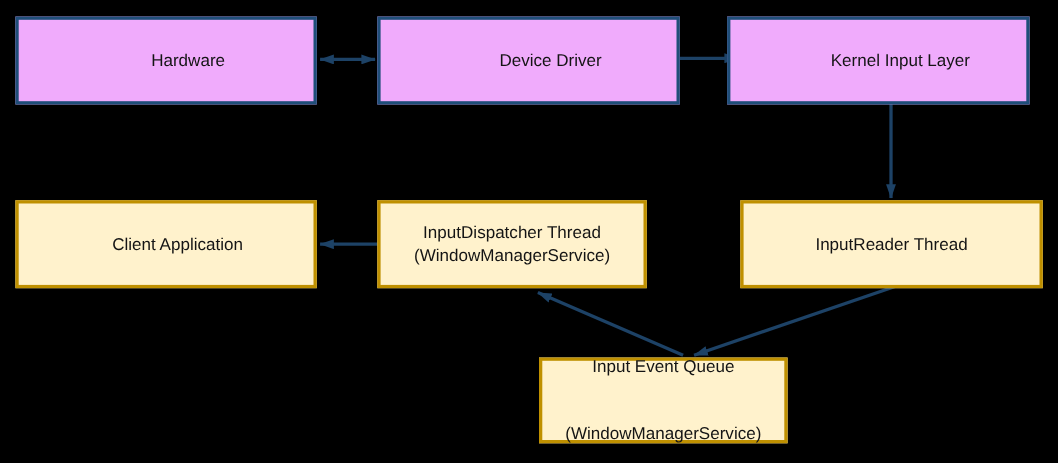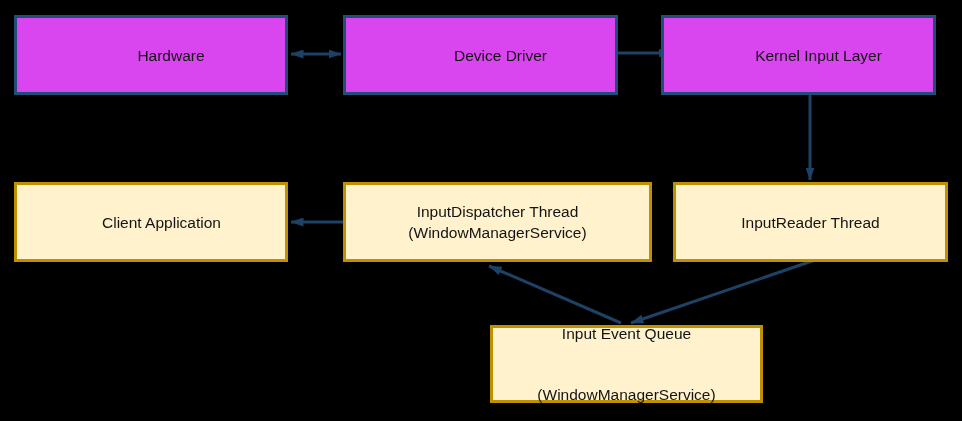--- a/index.html
+++ b/index.html
@@ -16,35 +16,35 @@
     display: flex;
     flex-direction: column;
     align-items: center;
     justify-content: center;
     text-align: center;
     font-size: 15.5px;
     line-height: 21px;
     color: #141414;
     z-index: 2;
   }
-  .node.blue   { background: #d946ef; border: 3px solid #1f4e79; padding-left: 40px; }
+  .node.blue   { background: #f0abfc; border: 3px solid #1f4e79; padding-left: 40px; }
   .node.yellow { background: #fff2cc; border: 3px solid #bf9000; }
   svg.edges {
     position: absolute;
     left: 0; top: 0;
     z-index: 1;
   }
   
   #n-hardware   { left: 14px;  top: 15px;  width: 274px; height: 80px; }
   #n-driver     { left: 343px; top: 15px;  width: 275px; height: 80px; }
   #n-kernel     { left: 661px; top: 15px;  width: 275px; height: 80px; }
   #n-client     { left: 14px;  top: 182px; width: 274px; height: 80px; padding-left: 21px; }
-  #n-dispatcher { left: 343px; top: 182px; width: 309px; height: 80px; }
+  #n-dispatcher { left: 343px; top: 182px; width: 245px; height: 80px; }
   #n-reader     { left: 673px; top: 182px; width: 275px; height: 80px; }
-  #n-queue      { left: 490px; top: 325px; width: 273px; height: 78px; gap: 40px; }
+  #n-queue      { left: 490px; top: 325px; width: 226px; height: 78px; gap: 40px; }
 </style>
 </head>
 <body>
 
 <svg class="edges" width="962" height="421" viewBox="0 0 962 421">
   <defs>
     <marker id="ah" viewBox="0 0 13 9" markerWidth="13" markerHeight="9" refX="12.5" refY="4.5" orient="auto-start-reverse" markerUnits="userSpaceOnUse">
       <path d="M0,0 L13,4.5 L0,9 z" fill="#1d4266"></path>
     </marker>
   </defs>

